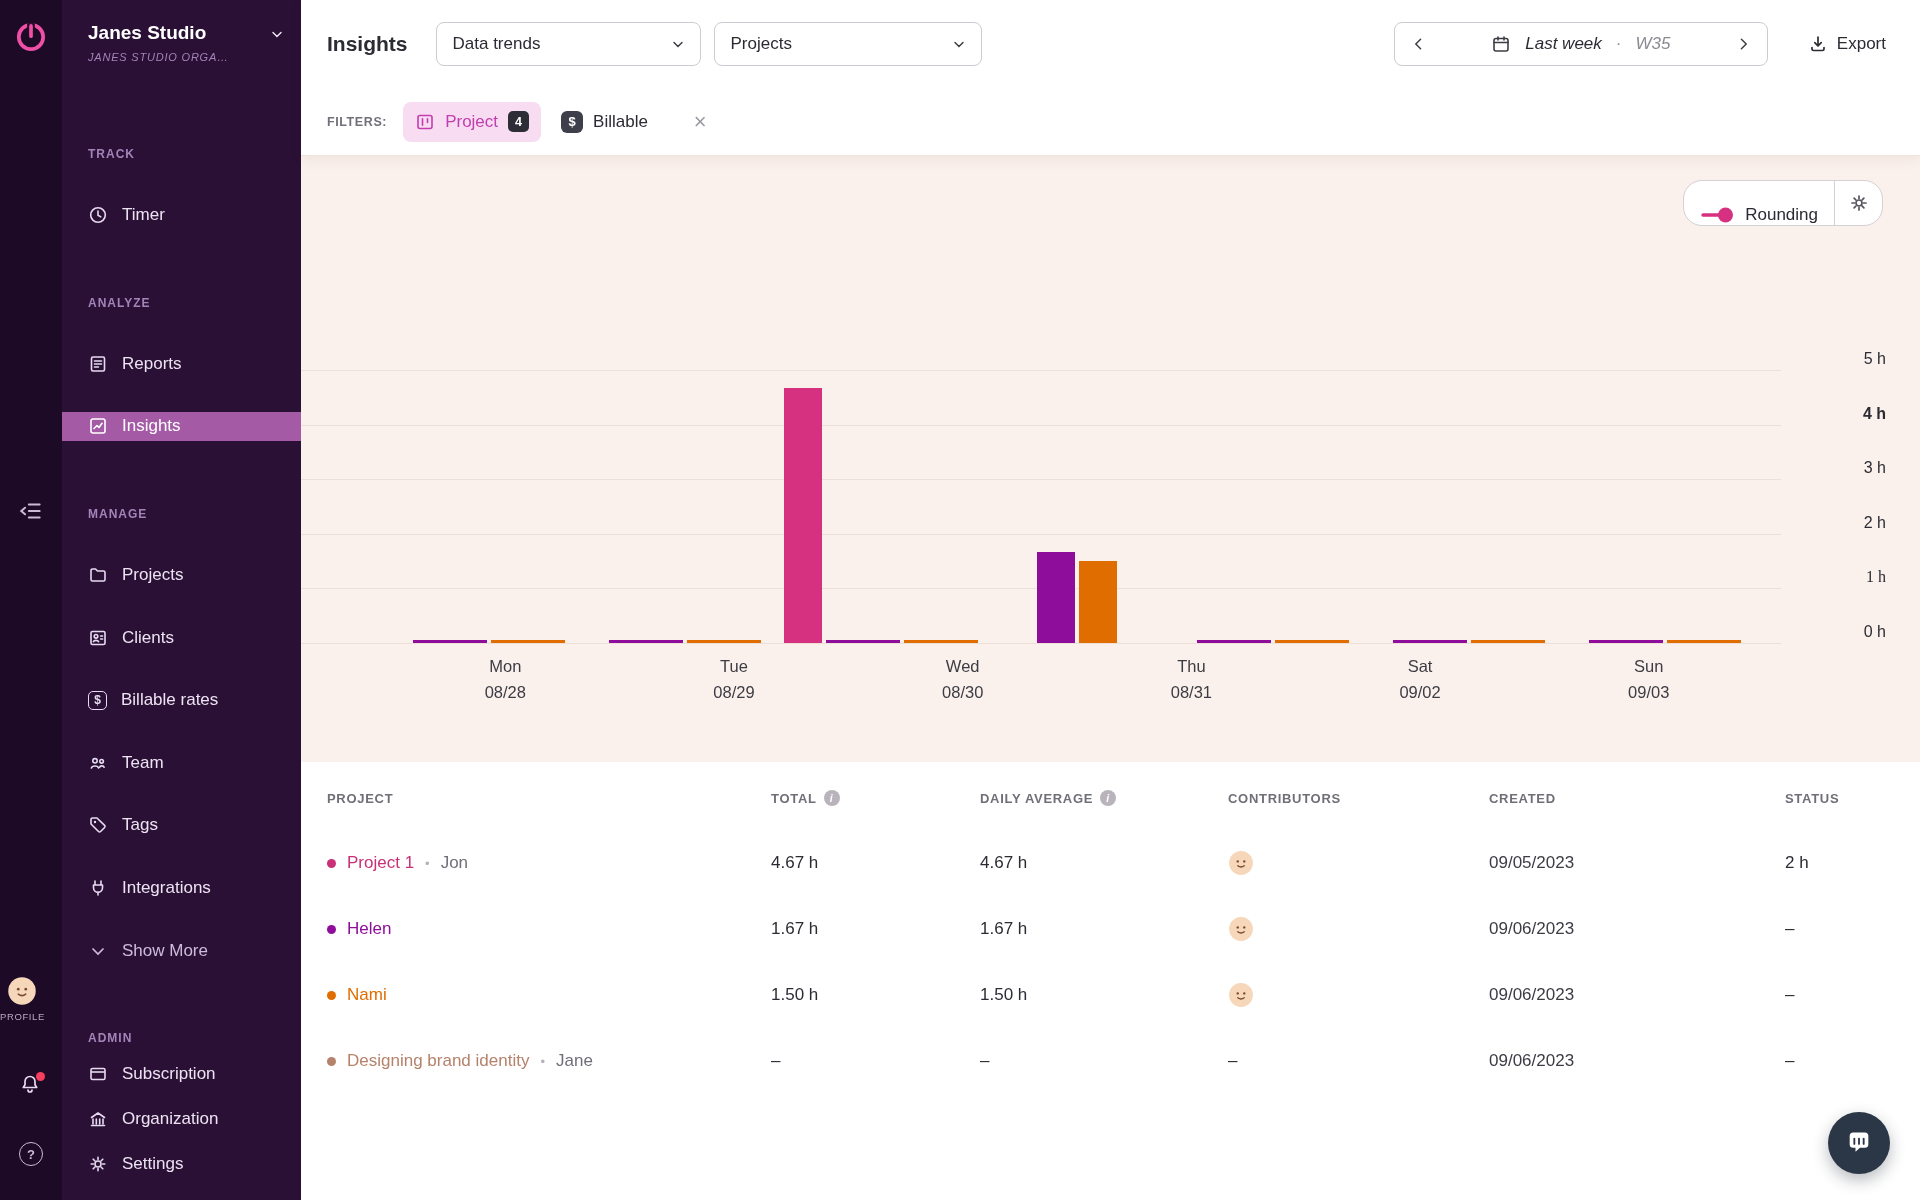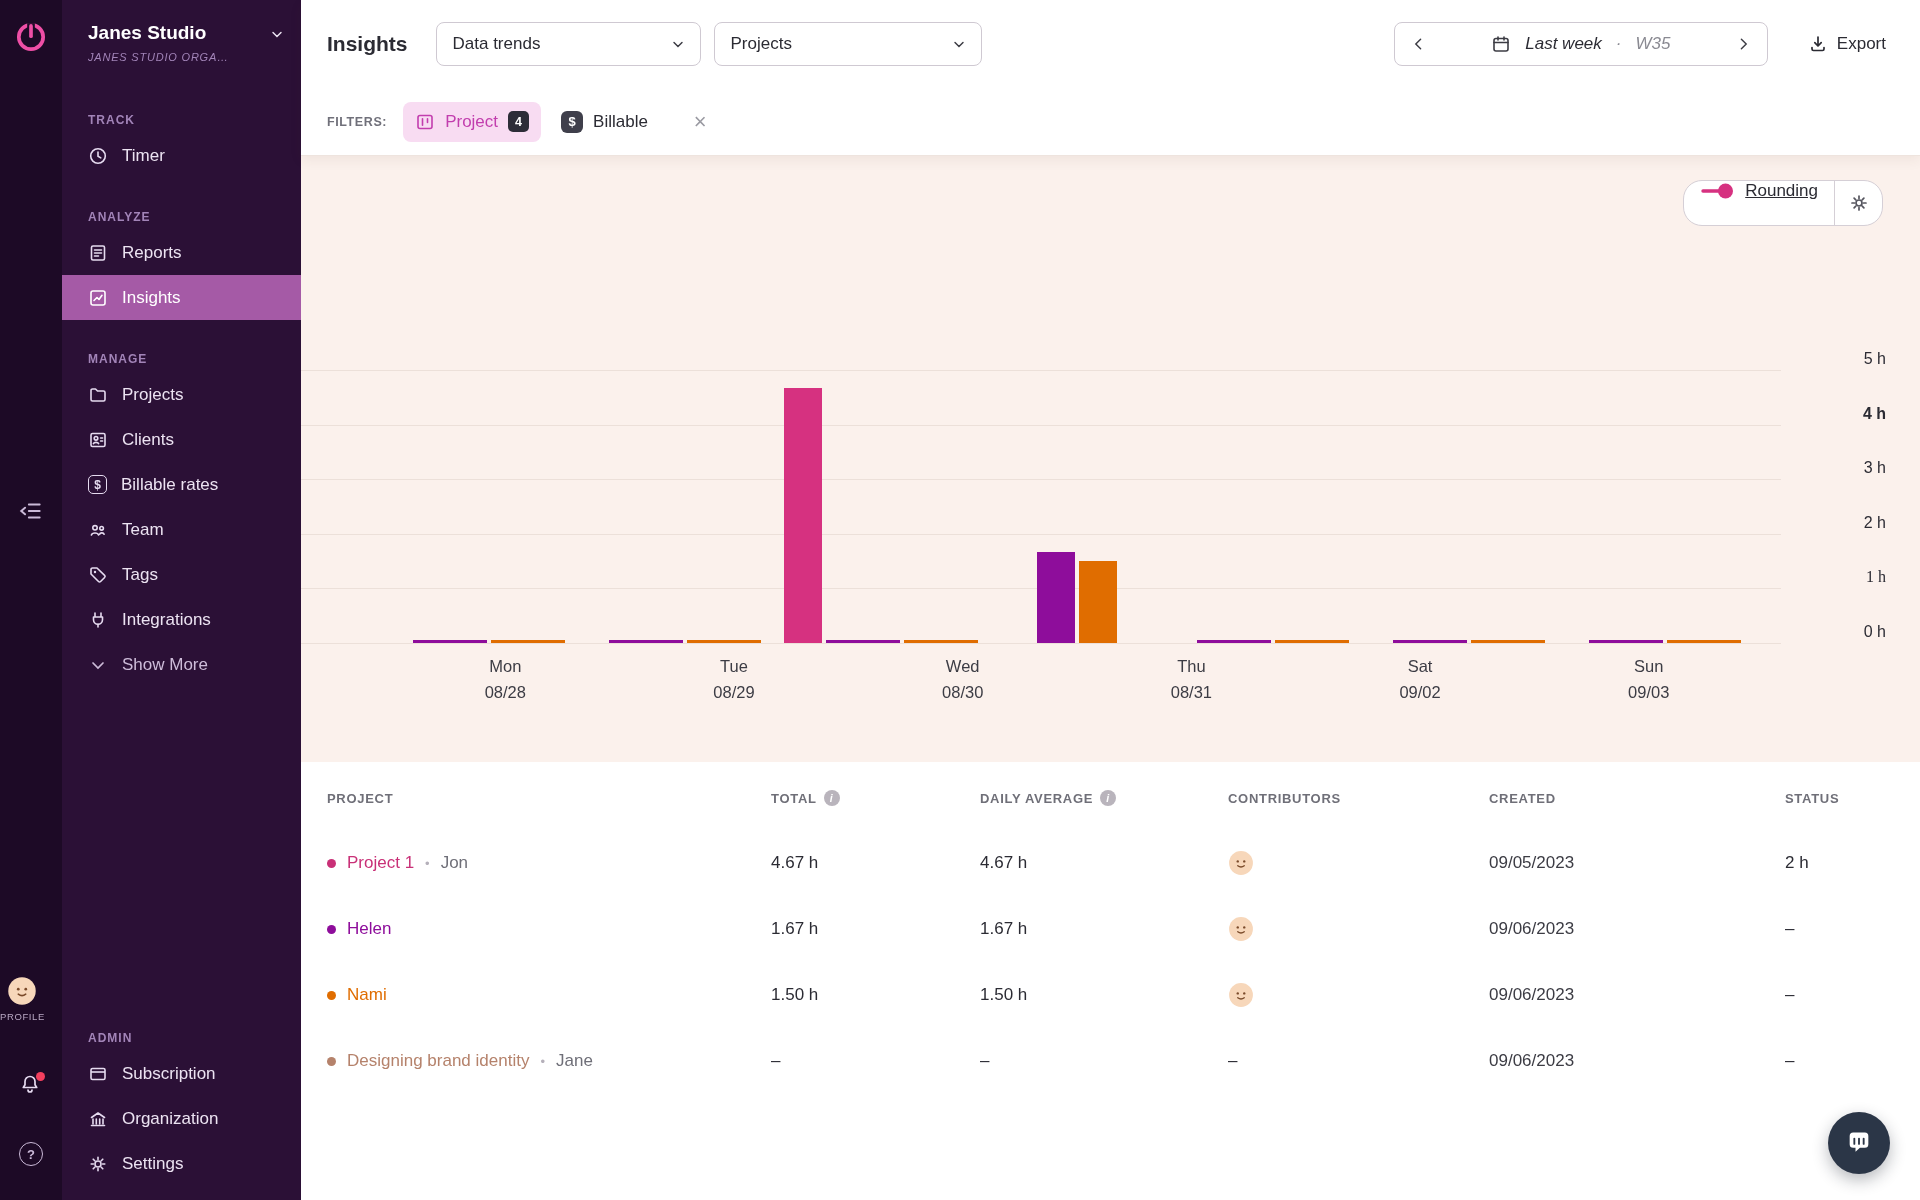--- a/index.html
+++ b/index.html
@@ -13,21 +13,21 @@
   .rail-collapse { position:absolute; top:498px; left:50%; transform:translateX(-50%); width:26px; height:26px; cursor:pointer; }
   .rail-profile { position:absolute; top:976px; left:0; width:44px; text-align:center; cursor:pointer; }
   .rail-profile .avatar { width:30px; height:30px; margin:0 auto; }
   .rail-profile .plabel { margin-top:5px; font-size:9.5px; letter-spacing:.6px; color:#b9a8c4; }
   .rail-bell { position:absolute; top:1072px; left:50%; transform:translateX(-50%); width:26px; height:26px; cursor:pointer; }
   .rail-bell .dot { position:absolute; top:0; right:-1px; width:9px; height:9px; border-radius:50%; background:#f43f5e; }
   .rail-help { position:absolute; top:1142px; left:50%; transform:translateX(-50%); width:24px; height:24px; border:1.6px solid #cbbad8; border-radius:50%;
                color:#cbbad8; font-size:13px; font-weight:bold; display:flex; align-items:center; justify-content:center; cursor:pointer; }
 
   
-  .sidebar { width:239px; flex:none; background:#2b1036; color:#ece3f2; display:flex; flex-direction:column; }
+  .sidebar { width:239px; flex:none; background:#2b1036; color:#ece3f2; display:flex; flex-direction:column;gap:34px; }
   .ws { position:relative; padding:22px 44px 18px 26px; cursor:pointer; }
   .ws-name { font-size:19px; font-weight:bold; color:#fff; }
   .ws-org { margin-top:7px; font-size:11px; letter-spacing:.8px; color:#a284b8; white-space:nowrap; overflow:hidden;font-style:italic; }
   .ws-chev { position:absolute; right:16px; top:26px; }
   .sec-label { margin:32px 0 6px 26px; font-size:12px; letter-spacing:1px; color:#a284b8; font-weight:bold; }
   .s-item { height:45px; display:flex; align-items:center; gap:14px; padding-left:26px; font-size:17px; cursor:pointer; }
   .s-item svg { flex:none; }
   .s-item.active { background:#a55aa6; color:#fff; }
   .s-item.dim { color:#cdbcd9; }
   .dollar-sq { width:19px; height:19px; border:1.6px solid #e6dbf0; border-radius:5px; font-size:12px; font-weight:bold;
@@ -61,21 +61,21 @@
   .chip-badge { width:21px; height:21px; border-radius:5px; background:#2d2d38; color:#fff; font-size:12.5px; font-weight:bold;
                 display:flex; align-items:center; justify-content:center; }
   .chip-billable { color:#2b2b33; }
   .bill-sq { width:22px; height:22px; border-radius:6px; background:#3f3f4b; color:#fff; font-size:13px; font-weight:bold;
              display:flex; align-items:center; justify-content:center; }
   .f-clear { margin-left:34px; font-size:22px; color:#9a9aa2; cursor:pointer; line-height:1; }
 
   
   .chart-section { height:607px; flex:none; position:relative; }
   .rounding { position:absolute; top:25px; right:37px; height:46px; background:#fff; border:1px solid #d5cfd6; border-radius:19px;
-              display:flex; align-items:flex-start; z-index:2;text-decoration:underline; }
+              display:flex; align-items:flex-end; z-index:2; }
   .rnd-left { display:flex; align-items:center; gap:11px; padding:0 16px; cursor:pointer; }
   .rnd-label { font-size:17px; }
   .rnd-gear { width:48px; height:100%; border-left:1px solid #d5cfd6; display:flex; align-items:center; justify-content:center; cursor:pointer; }
   .gridwrap { position:absolute; left:0; right:139px; top:215px; height:274px; }
   .gridline { position:absolute; left:0; right:0; height:1px; background:#ece0d9; }
   .yaxis { position:absolute; right:34px; top:215px; height:274px; width:80px; }
   .ytick { position:absolute; right:0; transform:translateY(-112%); font-size:16px; font-weight:500; color:#2b2b33; }
   .days { position:absolute; left:90px; width:1372px; top:215px; height:273px; display:flex; }
   .day-col { flex:1; position:relative; }
   .day-col .bars { position:absolute; left:0; right:0; bottom:0; display:flex; align-items:flex-end; justify-content:center; gap:4px; }

